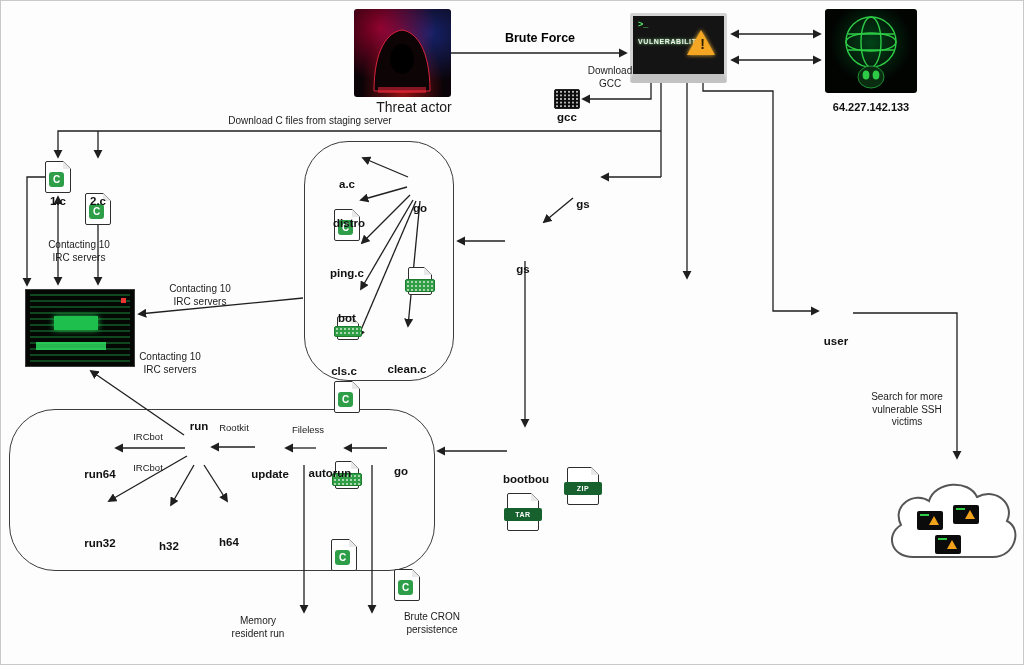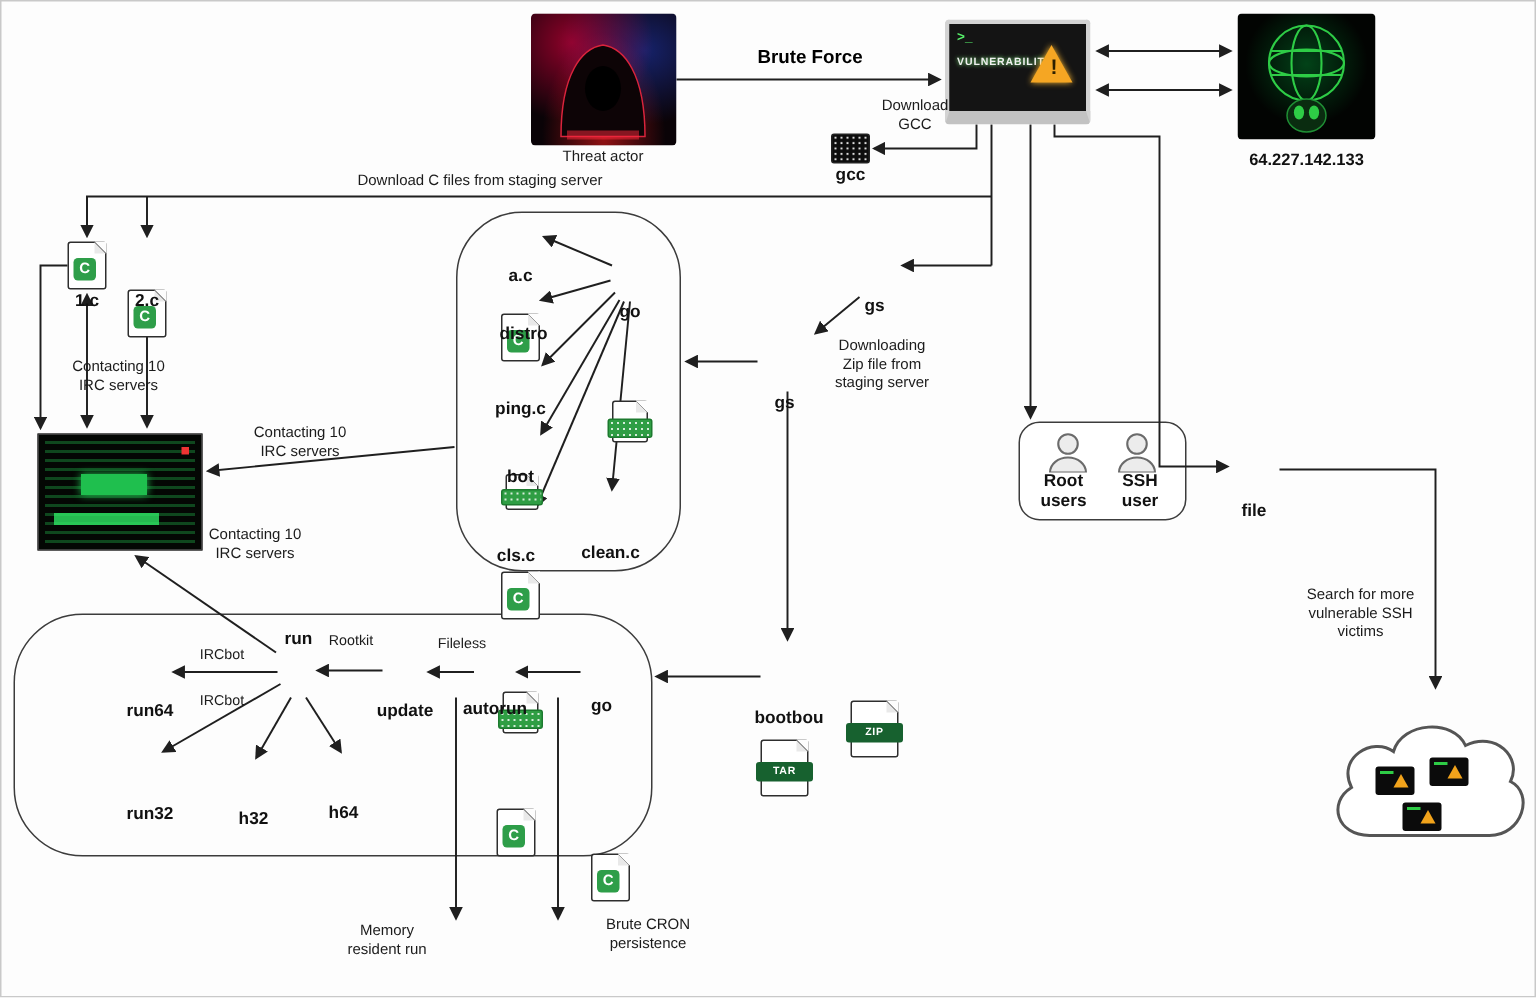--- a/index.html
+++ b/index.html
@@ -137,21 +137,21 @@
     </g>
   </svg>
 
   <div class="icon pic-threat" style="left:353px;top:8px;">
     <svg width="97" height="88" viewBox="0 0 97 88">
       <path d="M20,82 C20,40 34,23 48,21 C62,23 76,40 76,82 Z" fill="#0d0406" stroke="#d9243c" stroke-width="1"></path>
       <ellipse cx="48" cy="50" rx="12" ry="15" fill="#000"></ellipse>
       <rect x="24" y="78" width="48" height="6" fill="rgba(255,40,60,.5)"></rect>
     </svg>
   </div>
-  <div class="ann" style="left:345px;top:98px;width:112px;font-size:10px;">Threat actor</div>
+  <div class="ann" style="left:357px;top:98px;width:112px;font-size:14px;">Threat actor</div>
 
   <div class="ann bold-ann" style="left:484px;top:30px;width:110px;">Brute Force</div>
 
   <div class="icon monitor" style="left:629px;top:12px;">
     <span class="prompt">&gt;_</span>
     <span class="vtext">VULNERABILITY</span>
     <span class="warn-tri"></span>
     <span class="warn-mark">!</span>
   </div>
 
@@ -168,21 +168,21 @@
       <ellipse cx="41" cy="66" rx="3.4" ry="4.6" fill="#2ecc46"></ellipse>
       <ellipse cx="51" cy="66" rx="3.4" ry="4.6" fill="#2ecc46"></ellipse>
     </svg>
   </div>
   <div class="node-label" style="left:818px;top:100px;width:104px;font-size:11px;">64.227.142.133</div>
 
   <div class="ann" style="left:580px;top:64px;width:58px;">Download GCC</div>
   <div class="icon gcc-chip" style="left:553px;top:88px;"></div>
   <div class="node-label" style="left:545px;top:110px;width:42px;">gcc</div>
 
-  <div class="ann" style="left:224px;top:114px;width:190px;">Download C files from staging server</div>
+  <div class="ann" style="left:214px;top:114px;width:190px;">Download C files from staging server</div>
 
   <div class="icon doc" style="left:44px;top:160px;">
     <span class="badge-c">C</span>
   </div>
   <div class="node-label" style="left:37px;top:194px;width:40px;">1.c</div>
 
   <div class="icon doc" style="left:84px;top:160px;">
     <span class="badge-c">C</span>
   </div>
   <div class="node-label" style="left:77px;top:194px;width:40px;">2.c</div>
@@ -237,39 +237,26 @@
   <div class="icon doc" style="left:506px;top:220px;width:32px;height:38px;">
     <span class="banner" style="top:14px;">TAR</span>
   </div>
   <div class="node-label" style="left:506px;top:262px;width:32px;">gs</div>
 
   <div class="icon doc" style="left:566px;top:156px;width:32px;height:38px;">
     <span class="banner" style="top:14px;">ZIP</span>
   </div>
   <div class="node-label" style="left:566px;top:197px;width:32px;">gs</div>
 
-  <div class="ann" style="left:550px;top:224px;width:74px;">Downloading Zip file from staging server</div>
 
   <div class="node-label" style="left:500px;top:472px;width:50px;">bootbou</div>
 
 
-  <div class="users-box" style="left:678px;top:280px;">
-    <svg width="108" height="28" style="position:absolute;left:2px;top:5px;">
-      <g stroke="#6b6b6b" stroke-width="1.4" fill="#ececec">
-        <circle cx="30" cy="9" r="6.5"></circle>
-        <path d="M18,28 a12,10 0 0 1 24,0 z"></path>
-        <circle cx="76" cy="9" r="6.5"></circle>
-        <path d="M64,28 a12,10 0 0 1 24,0 z"></path>
-      </g>
-    </svg>
-    <div class="node-label" style="left:6px;top:33px;width:46px;position:absolute;">Root users</div>
-    <div class="node-label" style="left:58px;top:33px;width:44px;position:absolute;">SSH user</div>
-  </div>
-
-  <div class="node-label" style="left:810px;top:334px;width:50px;">file</div>
+
+  <div class="node-label" style="left:810px;top:334px;width:50px;">user</div>
 
   <div class="ann" style="left:862px;top:390px;width:88px;">Search for more vulnerable SSH victims</div>
 
   <div class="cloud-wrap" style="left:876px;top:460px;">
     <svg width="148" height="110" viewBox="0 0 148 110">
       <path d="M36,96 C14,96 8,74 24,64 C14,44 38,30 52,40 C58,20 92,18 100,36 C120,26 138,44 130,60 C146,68 138,96 116,96 Z" fill="#ffffff" stroke="#555" stroke-width="2"></path>
       <g>
         <rect x="40" y="50" width="26" height="19" rx="2" fill="#0b0b0b"></rect>
         <polygon points="57,55 52,64 62,64" fill="#f2a31b"></polygon>
         <rect x="43" y="53" width="9" height="2" fill="#2ecc46"></rect>

